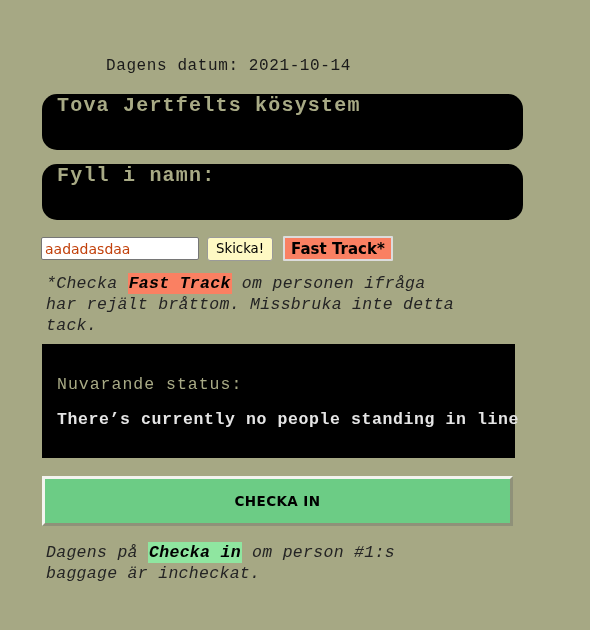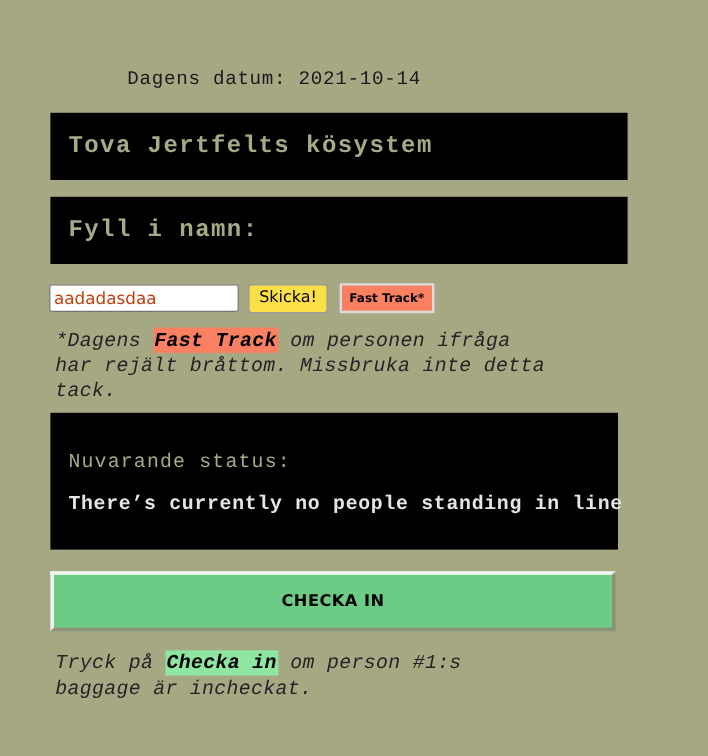--- a/index.html
+++ b/index.html
@@ -34,21 +34,21 @@
     white-space: pre;
   }
 
   
   .banner {
     position: absolute;
     left: 42px;
     width: 481px;
     background: #000000;
     display: flex;
-    align-items: center;
+    border-radius: 15px;
   }
   .banner-title {
     top: 70px;
     height: 56px;
   }
   .banner-sub {
     top: 140px;
     height: 56px;
     text-decoration: underline;
   }
@@ -82,32 +82,32 @@
     border: 1px solid #767676;
     border-radius: 2px;
     box-sizing: content-box;
     outline: none;
   }
   .btn-skicka {
     margin-left: 8px;
     font-family: "DejaVu Sans", "Liberation Sans", sans-serif;
     font-size: 13.3px;
     color: #000;
-    background: #fde047;
+    background: #fef9c3;
     border: 1px solid #9a9a9a;
     border-radius: 3px;
     padding: 2px 8px;
     height: 24px;
     line-height: 18px;
     cursor: pointer;
   }
   .btn-fasttrack {
     margin-left: 10px;
     font-family: "DejaVu Sans", "Liberation Sans", sans-serif;
-    font-size: 10px;
+    font-size: 15px;
     font-weight: bold;
     color: #000;
     background: #fa8062;
     border: 2px solid #dcdcdc;
     border-radius: 1px;
     padding: 2px 6px;
     height: 25px;
     line-height: 19px;
     cursor: pointer;
   }
@@ -214,24 +214,24 @@
   <div class="banner banner-sub">
     <span class="banner-text">Fyll i namn:</span>
   </div>
 
   <div class="form-row">
     <input class="name-input" type="text" value="aadadasdaa" style="">
     <button class="btn-skicka">Skicka!</button>
     <button class="btn-fasttrack">Fast Track*</button>
   </div>
 
-  <div class="note note-fasttrack"><span>*Dagens </span><span class="hl-orange">Fast Track</span><span> om personen ifråga har rejält bråttom. Missbruka inte detta tack.</span></div>
+  <div class="note note-fasttrack"><span>*Checka </span><span class="hl-orange">Fast Track</span><span> om personen ifråga har rejält bråttom. Missbruka inte detta tack.</span></div>
 
   <div class="status-panel">
     <div class="status-label">Nuvarande status:</div>
     <div class="status-message">There’s currently no people standing in line</div>
   </div>
 
   <button class="btn-checkin">CHECKA IN</button>
 
-  <div class="note note-checkin"><span>Tryck på </span><span class="hl-green">Checka in</span><span> om person #1:s baggage är incheckat.</span></div>
+  <div class="note note-checkin"><span>Dagens på </span><span class="hl-green">Checka in</span><span> om person #1:s baggage är incheckat.</span></div>
 
 </div>
 
 </body></html>

